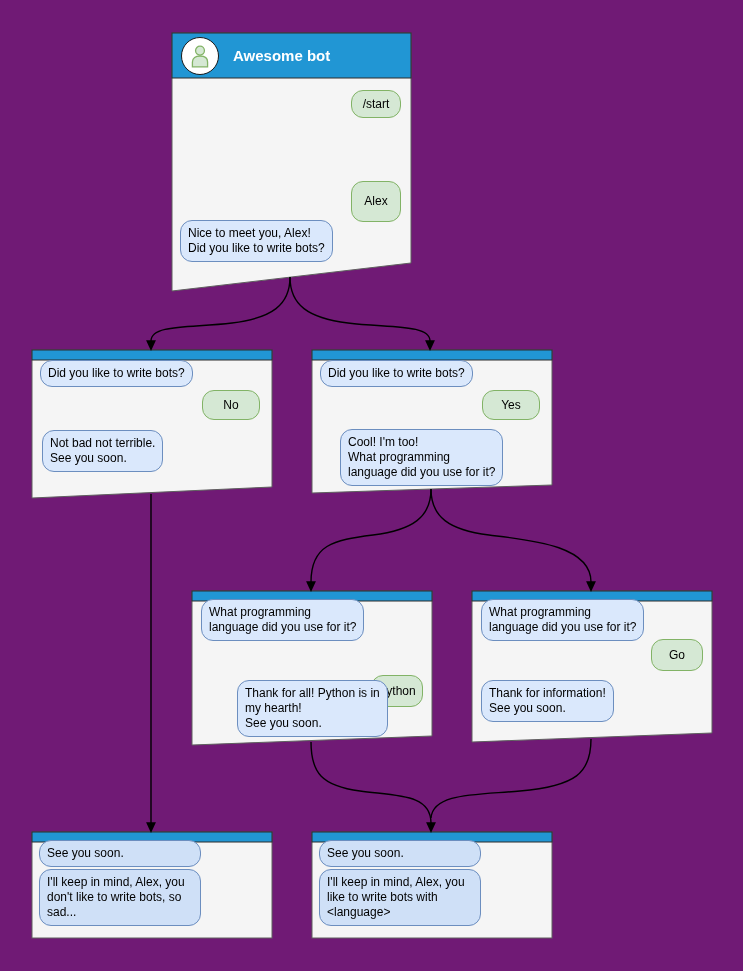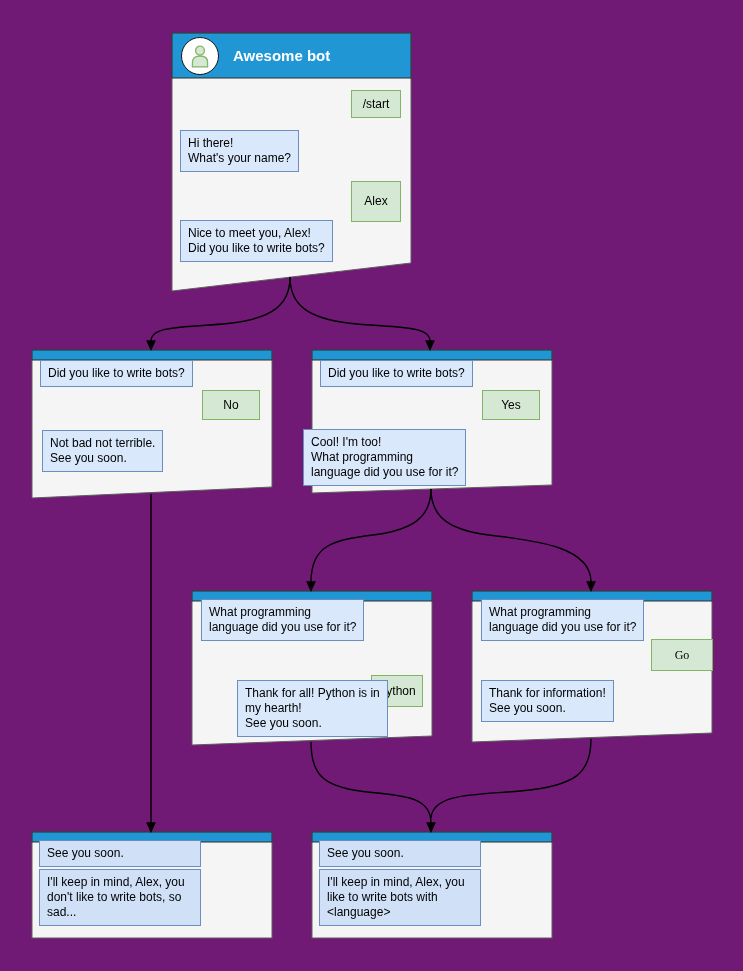--- a/index.html
+++ b/index.html
@@ -6,21 +6,21 @@
   body { font-family:"Liberation Sans", sans-serif; }
   .stage { position:relative; width:743px; height:971px; background:#701a75; overflow:hidden; }
   .layer { position:absolute; left:0; top:0; z-index:1; }
   .overlay { position:absolute; left:0; top:0; width:743px; height:971px; z-index:2; pointer-events:none; }
 
   .bubble {
     position:absolute;
     font-size:12px;
     line-height:15px;
     color:#000;
-    border-radius:0;
+    border-radius:12px;
     padding:5px 7px;
     white-space:pre;
     box-sizing:border-box;
   }
   .bubble.bot {
     background: var(--bubble-bot-fill, #dae8fc);
     border: 1px solid var(--bubble-bot-border, #6c8ebf);
     width: max-content;
   }
   .bubble.bot.deep {
@@ -87,47 +87,45 @@
 
     <div class="avatar">
       <svg width="26" height="26" viewBox="0 0 24 24">
         <circle cx="12" cy="7" r="4.1" style="fill:var(--bubble-user-fill,#d5e8d4); stroke:var(--bubble-user-border,#82b366); stroke-width:1.2"></circle>
         <path d="M5,22 L5,17.5 C5,13.8 8,12 12,12 C16,12 19,13.8 19,17.5 L19,22 Z" style="fill:var(--bubble-user-fill,#d5e8d4); stroke:var(--bubble-user-border,#82b366); stroke-width:1.2"></path>
       </svg>
     </div>
     <div class="bot-title">Awesome bot</div>
 
     <div class="bubble user" style="left:351px; top:90px; width:50px; height:28px;">/start</div>
-    <div class="bubble bot" style="left:180px; top:130px;">Hi there!
-What's your name?</div>
     <div class="bubble user" style="left:351px; top:181px; width:50px; height:41px;">Alex</div>
     <div class="bubble bot" style="left:180px; top:220px;">Nice to meet you, Alex!
 Did you like to write bots?</div>
 
     <div class="bubble bot" style="left:40px; top:360px;">Did you like to write bots?</div>
     <div class="bubble user" style="left:202px; top:390px; width:58px; height:30px;">No</div>
     <div class="bubble bot" style="left:42px; top:430px;">Not bad not terrible.
 See you soon.</div>
 
     <div class="bubble bot" style="left:320px; top:360px;">Did you like to write bots?</div>
     <div class="bubble user" style="left:482px; top:390px; width:58px; height:30px;">Yes</div>
-    <div class="bubble bot" style="left:303px; top:429px;">Cool! I'm too!
+    <div class="bubble bot" style="left:340px; top:429px;">Cool! I'm too!
 What programming
 language did you use for it?</div>
 
     <div class="bubble bot" style="left:201px; top:599px;">What programming
 language did you use for it?</div>
     <div class="bubble user" style="left:371px; top:639px; width:52px; height:32px;margin-top:36px;">Python</div>
     <div class="bubble bot" style="left:201px; top:680px;margin-left:36px;">Thank for all! Python is in
 my hearth!
 See you soon.</div>
 
     <div class="bubble bot" style="left:481px; top:599px;">What programming
 language did you use for it?</div>
-    <div class="bubble user" style="left:651px; top:639px; width:62px; height:32px;font-family:Liberation Serif, serif;">Go</div>
+    <div class="bubble user" style="left:651px; top:639px; width:52px; height:32px;">Go</div>
     <div class="bubble bot" style="left:481px; top:680px;">Thank for information!
 See you soon.</div>
 
     <div class="bubble bot deep" style="left:39px; top:840px; min-width:162px;">See you soon.</div>
     <div class="bubble bot deep" style="left:39px; top:869px; min-width:162px;">I'll keep in mind, Alex, you
 don't like to write bots, so
 sad...</div>
 
     <div class="bubble bot deep" style="left:319px; top:840px; min-width:162px;">See you soon.</div>
     <div class="bubble bot deep" style="left:319px; top:869px; min-width:162px;">I'll keep in mind, Alex, you

